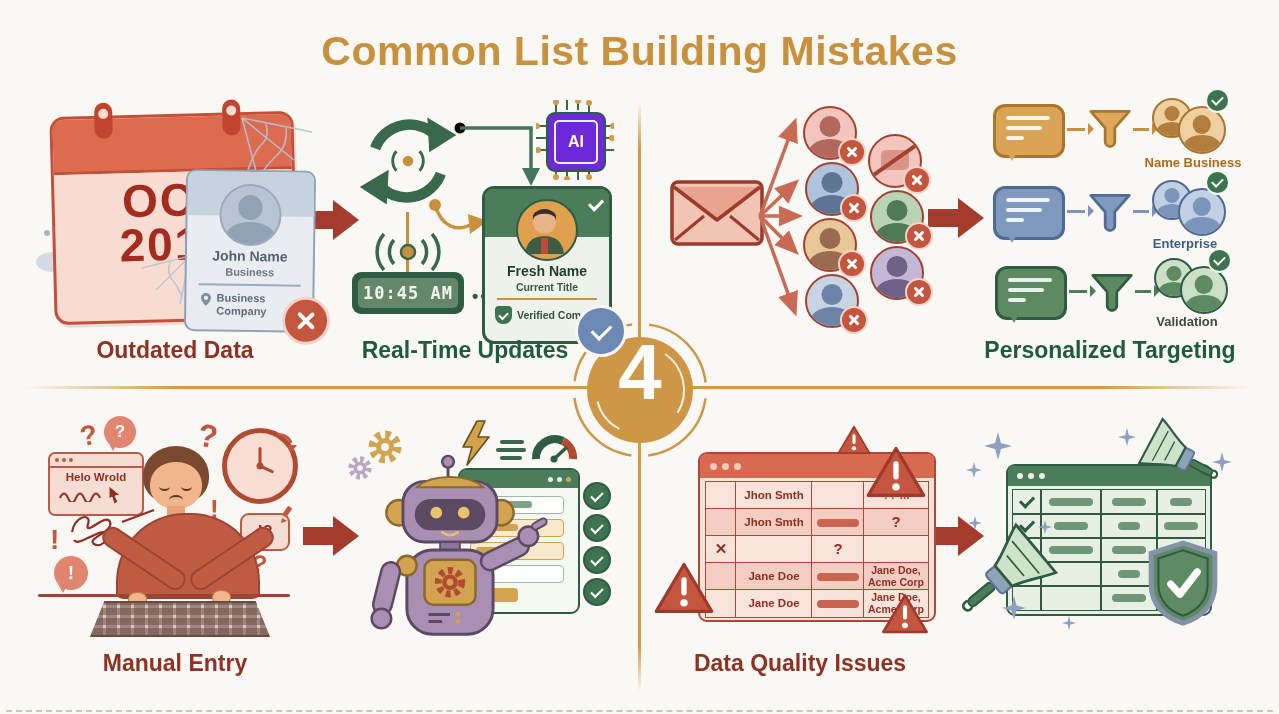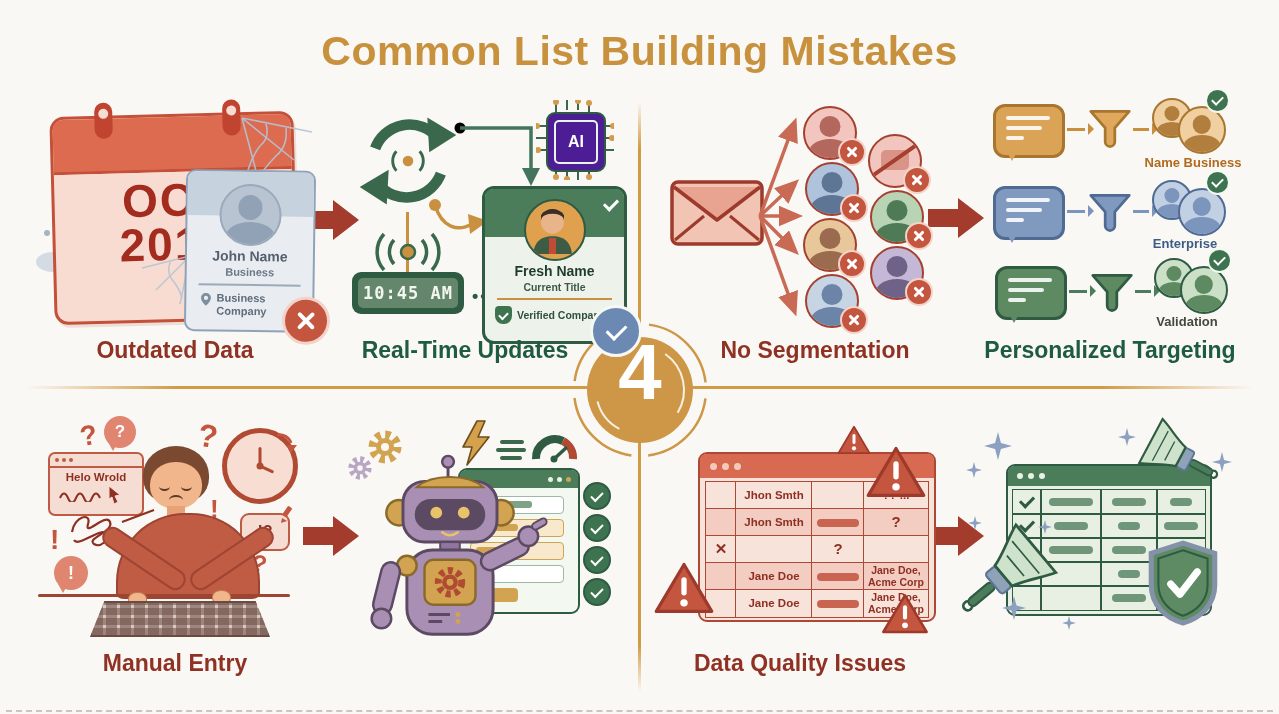--- a/index.html
+++ b/index.html
@@ -42,23 +42,23 @@
   .sil::after{content:"";position:absolute;left:50%;bottom:-12%;transform:translateX(-50%);width:84%;height:50%;border-radius:50% 50% 0 0;background:currentColor;}
   .cc-name{position:absolute;left:0;right:0;top:76px;text-align:center;font-size:14px;font-weight:800;color:#55616E;}
   .cc-title{position:absolute;left:0;right:0;top:94px;text-align:center;font-size:11px;font-weight:700;color:#6C7886;}
   .cc-div{position:absolute;left:12px;right:12px;top:112px;height:1.5px;background:#9AAABB;}
   .cc-loc{position:absolute;left:14px;top:120px;display:flex;gap:5px;align-items:flex-start;font-size:11px;font-weight:700;color:#5F6C7A;line-height:1.2;}
   
   .lcd{left:352px;top:272px;width:112px;height:42px;background:#2F5B43;border-radius:9px;display:flex;align-items:center;justify-content:center;}
   .lcd-inner{width:100px;height:30px;background:#64876B;border-radius:5px;display:flex;align-items:center;justify-content:center;font-family:"DejaVu Sans Mono",monospace;font-weight:700;font-size:17px;color:#F3F6EF;letter-spacing:1px;}
   .lcd-dots{left:472px;top:286px;color:#2F5B43;font-size:18px;font-weight:800;letter-spacing:2px;}
   .gold-stem{left:406px;top:212px;width:3px;height:62px;background:#C9913F;}
-  .chip{left:546px;top:112px;width:56px;height:56px;background:#4c1d95;border:2px solid #2F5B43;border-radius:9px;display:flex;align-items:center;justify-content:center;}
+  .chip{left:546px;top:112px;width:56px;height:56px;background:#6d28d9;border:2px solid #2F5B43;border-radius:9px;display:flex;align-items:center;justify-content:center;}
   .chip-inner{width:40px;height:40px;border:2px solid #EAF2E6;border-radius:5px;display:flex;align-items:center;justify-content:center;font-size:16px;font-weight:800;color:#fff;}
-  .fresh-card{left:482px;top:186px;width:124px;height:152px;background:#EDF3EA;border:3px solid #2F5B43;border-radius:12px;padding-left:15px;}
+  .fresh-card{left:482px;top:186px;width:124px;height:152px;background:#EDF3EA;border:3px solid #2F5B43;border-radius:12px;}
   .fc-band{position:absolute;left:0;top:0;right:0;height:48px;background:#4C7D5A;border-radius:8px 8px 0 0;}
   .fc-check{position:absolute;right:6px;top:5px;}
   .fc-avatar{position:absolute;left:50%;top:10px;transform:translateX(-50%);width:58px;height:58px;border-radius:50%;background:#DFA14E;border:2.5px solid #2F5B43;overflow:hidden;}
   .fc-name{position:absolute;left:0;right:0;top:74px;text-align:center;font-size:14px;font-weight:800;color:#1E3B2C;}
   .fc-title{position:absolute;left:0;right:0;top:92px;text-align:center;font-size:10.5px;font-weight:700;color:#3C5948;}
   .fc-div{position:absolute;left:12px;right:12px;top:109px;height:2px;background:#C9913F;}
   .fc-ver{position:absolute;left:10px;top:117px;display:flex;gap:5px;align-items:center;font-size:10.5px;font-weight:800;color:#2F4E3C;line-height:1.15;}
   .fc-shield{width:17px;height:18px;background:#3E7350;border-radius:4px 4px 8px 8px;display:flex;align-items:center;justify-content:center;flex:none;}
   .fc-blue{position:absolute;right:-18px;bottom:-16px;width:46px;height:46px;border-radius:50%;background:#6C89B4;border:3px solid #F5F8F3;display:flex;align-items:center;justify-content:center;}
   .fc-blue .ckmark{width:16px;height:9px;border-width:3.5px;margin-top:-3px;}
@@ -354,21 +354,20 @@
   <div class="abs avatar av-blocked" style="left:868px;top:134px;">
     <div class="blocked-inner"></div>
     <div class="blocked-slash"></div>
   </div>
   <div class="abs xbadge av-x" style="left:903px;top:166px;"></div>
   <div class="abs avatar av-green sil" style="left:870px;top:190px;"></div>
   <div class="abs xbadge av-x" style="left:905px;top:222px;"></div>
   <div class="abs avatar av-purple sil" style="left:870px;top:246px;"></div>
   <div class="abs xbadge av-x" style="left:905px;top:278px;"></div>
 
-  <div class="cap red" style="left:680px;top:337px;width:270px;">No Segmentation</div>
 
   <div class="abs bubble bub-gold" style="left:993px;top:104px;">
     <div class="bub-line" style="width:44px;"></div>
     <div class="bub-line" style="width:36px;"></div>
     <div class="bub-line" style="width:18px;"></div>
   </div>
   <div class="abs seg-line sl-gold" style="left:1067px;top:128px;width:18px;"></div>
   <svg class="abs" style="left:1088px;top:106px;" width="44" height="48" viewBox="0 0 64 62">
       <path d="M4,4 H60 L39,28 V48 a7,7 0 0 1 -14,0 V28 Z" fill="#DFA85C" stroke="#A8762E" stroke-width="4" stroke-linejoin="round"></path>
     </svg>

